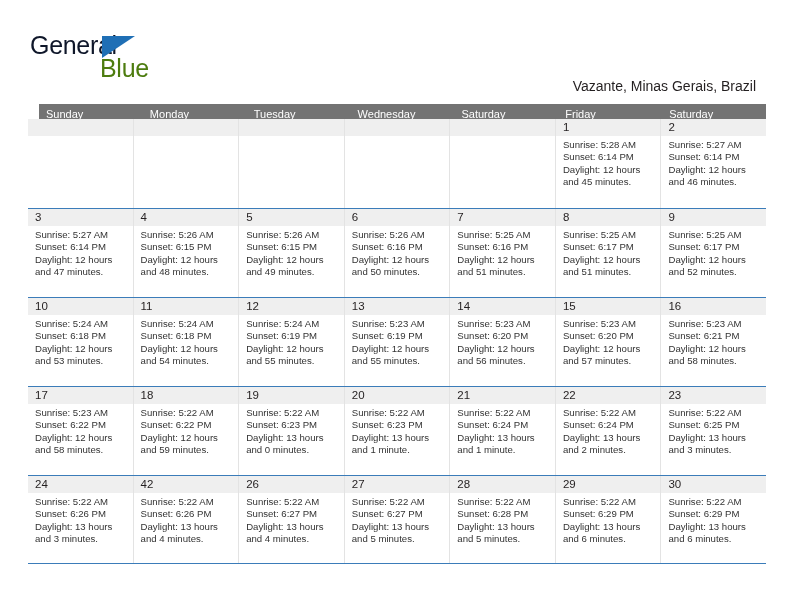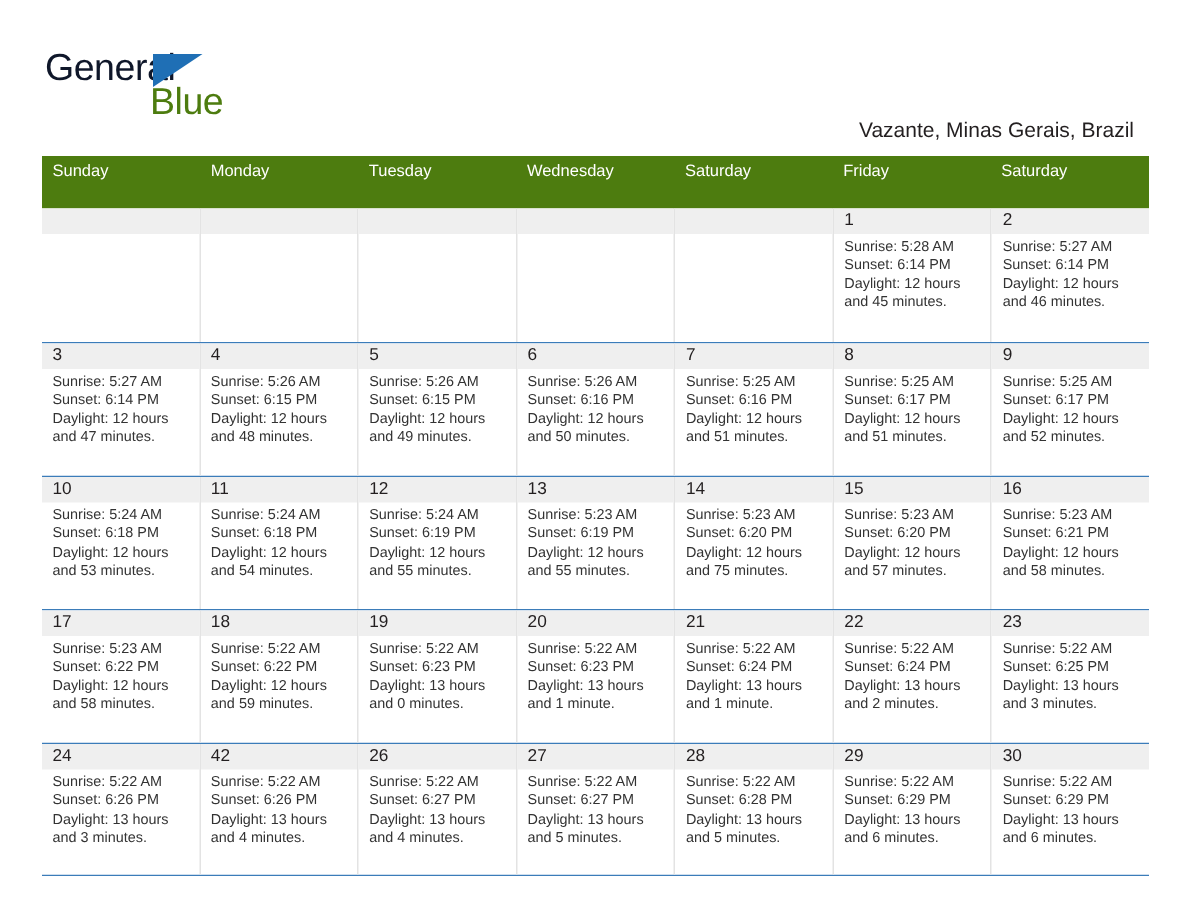--- a/index.html
+++ b/index.html
@@ -90,22 +90,23 @@
 
   
   .calendar {
     position: absolute;
     left: 28px;
     top: 104px;
     width: 738px;
   }
   .weekhead {
     display: flex;
-    background: #4d7c0f;
-    height: 35px;
+    background: #737373;
+    height: 15px;
+    margin-left: 11px;
   }
   .weekhead .wh {
     flex: 1 1 0;
     color: #ffffff;
     font-size: 11px;
     line-height: 21px;
     padding-left: 7px;
     box-sizing: border-box;
     white-space: nowrap;
   }
@@ -322,21 +323,21 @@
             <div>Daylight: 12 hours</div>
             <div>and 55 minutes.</div>
           </div>
         </div>
       <div class="cell">
           <div class="daynum-band">14</div>
           <div class="details">
             <div>Sunrise: 5:23 AM</div>
             <div>Sunset: 6:20 PM</div>
             <div>Daylight: 12 hours</div>
-            <div>and 75 minutes.</div>
+            <div>and 56 minutes.</div>
           </div>
         </div>
       <div class="cell">
           <div class="daynum-band">15</div>
           <div class="details">
             <div>Sunrise: 5:23 AM</div>
             <div>Sunset: 6:20 PM</div>
             <div>Daylight: 12 hours</div>
             <div>and 57 minutes.</div>
           </div>

